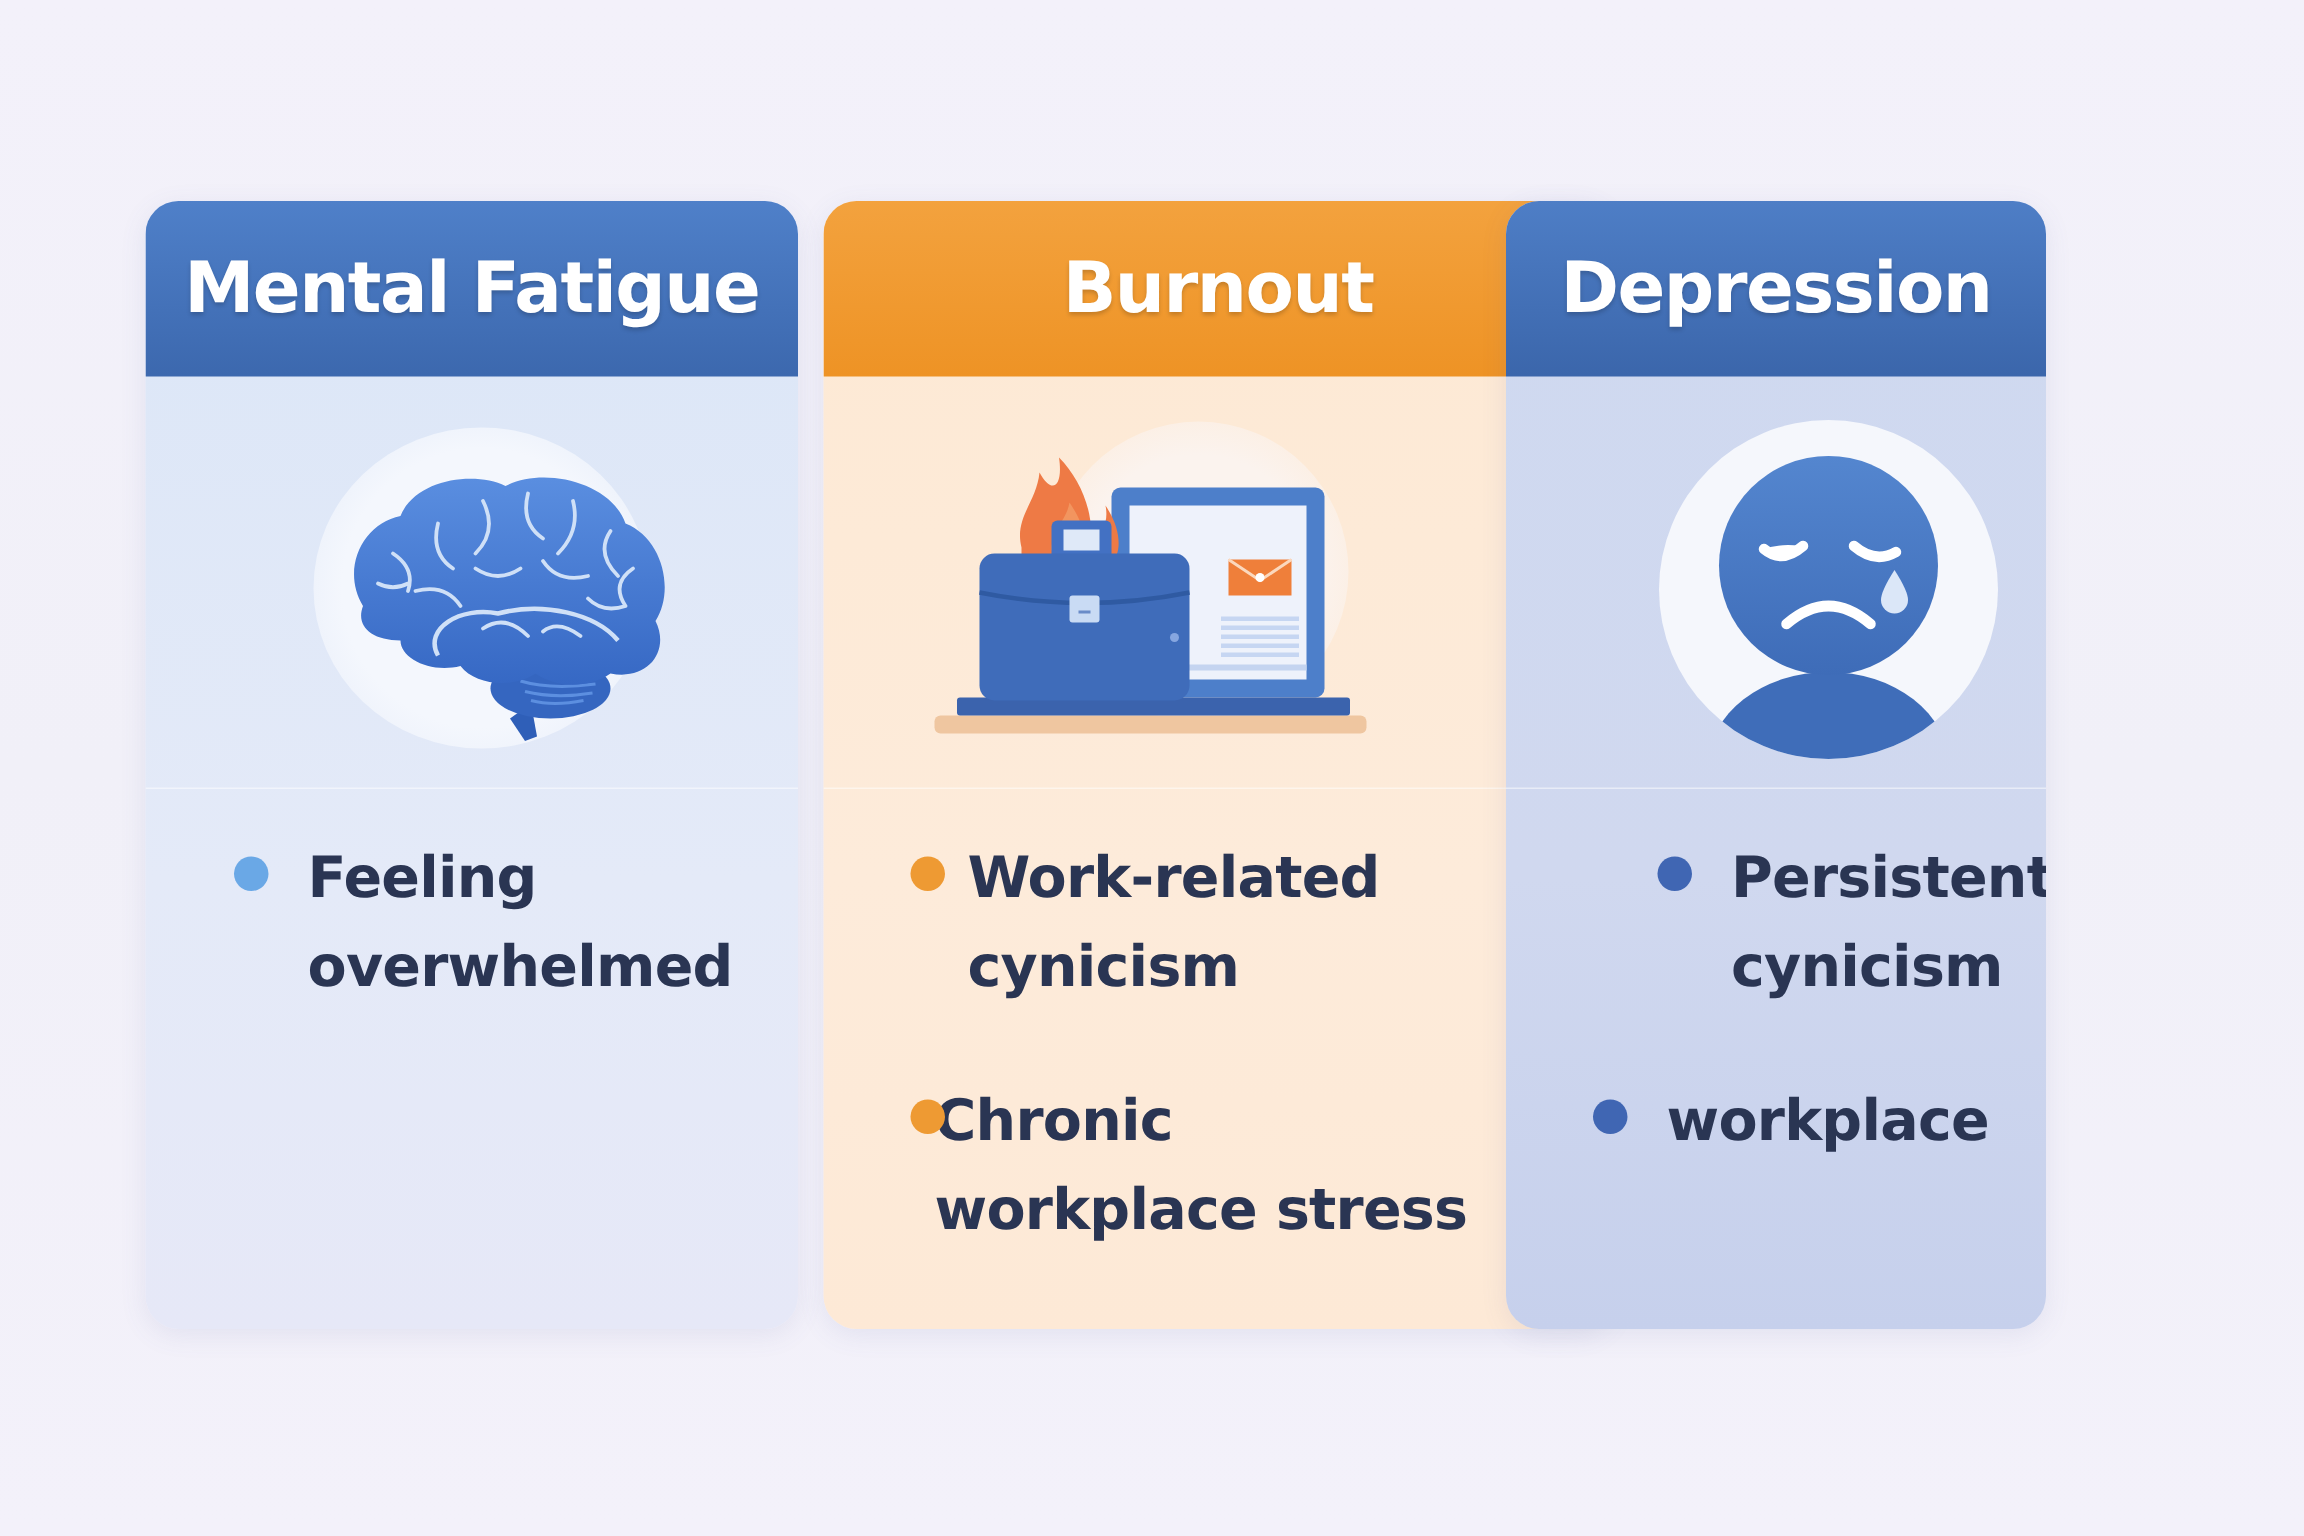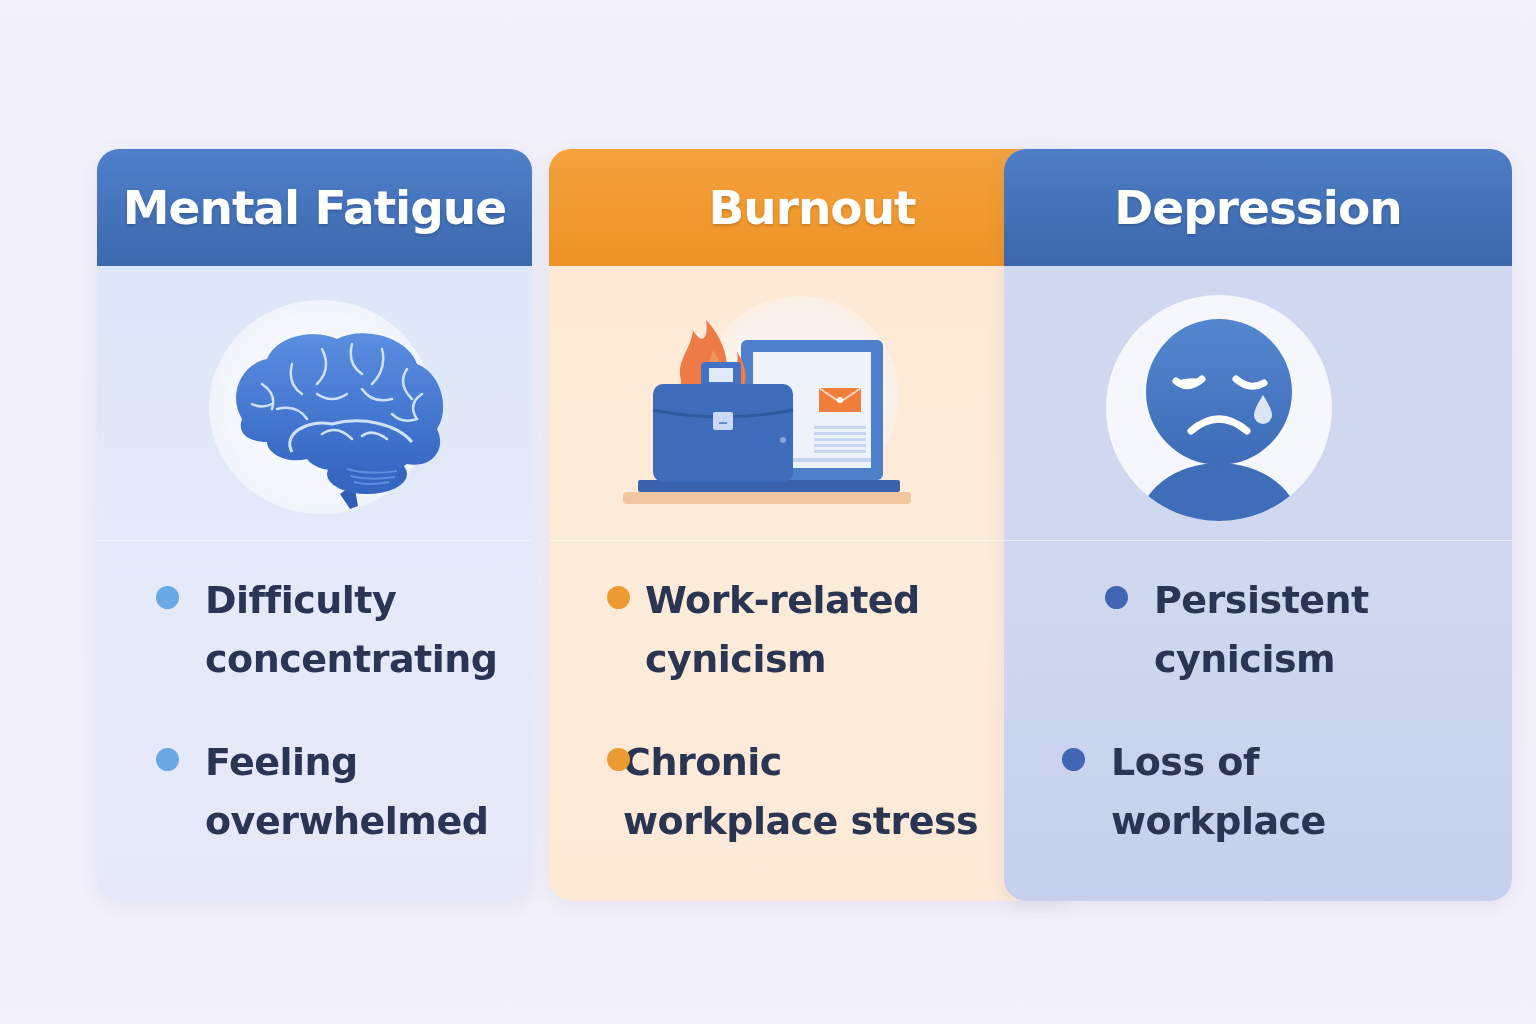--- a/index.html
+++ b/index.html
@@ -1,28 +1,28 @@
 <!DOCTYPE html>
 <html><head>
 <meta charset="utf-8">
 <style>
   html,body{margin:0;padding:0;}
   body{width:1536px;height:1024px;overflow:hidden;background:linear-gradient(180deg,#f3f1fa 0%,#f1f0f8 50%,#f3f1fa 100%);font-family:"DejaVu Sans","Liberation Sans",sans-serif;position:relative;}
-  .card{position:absolute;top:149px;height:752px;border-radius:22px;overflow:hidden;box-shadow:0 4px 18px rgba(90,100,160,0.10);}
+  .card{position:absolute;top:134px;height:752px;border-radius:22px;overflow:hidden;box-shadow:0 4px 18px rgba(90,100,160,0.10);}
   .card .header{height:117px;display:flex;align-items:center;justify-content:center;color:#fff;font-weight:bold;font-size:47px;letter-spacing:-1px;text-shadow:0 2px 3px rgba(0,0,0,0.18);}
   .card .icon-zone{height:275px;position:relative;}
   .card .list{padding:30px 0 0 0;}
   .item{position:relative;margin-bottom:44px;}
   .bullet{position:absolute;width:23px;height:23px;border-radius:50%;top:15px;}
   .item-text{font-weight:bold;font-size:38px;line-height:59px;color:#2a3553;letter-spacing:-0.5px;}
   #c1{left:97px;width:435px;background:linear-gradient(180deg,#dbe6f7 0%,#e4eaf8 60%,#e6e8f7 100%);}
   #c1 .header{background:linear-gradient(180deg,#4f80c9 0%,#3c68ae 100%);}
   #c2{left:549px;width:526px;background:linear-gradient(180deg,#fde9d4 0%,#fdebda 60%,#fde9d6 100%);}
   #c2 .header{background:linear-gradient(180deg,#f3a23e 0%,#ee9325 100%);}
-  #c3{left:1004px;width:508px;background:linear-gradient(180deg,#cfd9f0 0%,#d0d8ef 60%,#c6d0ec 100%);}
+  #c3{left:1004px;width:360px;background:linear-gradient(180deg,#cfd9f0 0%,#d0d8ef 60%,#c6d0ec 100%);}
   #c3 .header{background:linear-gradient(180deg,#4e7ec6 0%,#3b66ab 100%);}
   .icon-zone::after{content:"";position:absolute;left:0;right:0;bottom:0;height:1px;background:rgba(255,255,255,0.5);}
   .halo{position:absolute;border-radius:50%;}
   svg{position:absolute;}
 </style>
 </head>
 <body>
 
 <div class="card" id="c1">
   <div class="header">Mental Fatigue</div>
@@ -37,25 +37,20 @@
       </defs>
       <path d="M118 170 L128 185 L136 182 L132 160 Z" fill="#2f5fb8"></path>
       <ellipse cx="145" cy="150" rx="40" ry="20" fill="#3566c0"></ellipse>
       <path d="M125 145 q20 6 50 2 M128 152 q20 5 45 1 M132 158 q15 4 35 0" stroke="#5c8fe0" stroke-width="2" fill="none"></path>
       <path d="M20 95 C5 70 20 40 45 35 C55 10 95 5 115 15 C140 2 185 12 195 40 C220 50 228 85 215 105 C225 125 210 145 185 140 C170 150 150 150 135 140 C120 150 95 148 85 135 C65 140 45 130 45 118 C25 118 15 108 20 95 Z" fill="url(#bg1)"></path>
       <path d="M70 128 C60 110 85 95 110 100 C140 92 175 100 190 118" stroke="#cfe0f7" stroke-width="3" fill="none"></path>
       <path d="M40 60 q15 10 10 25 M70 40 q-5 20 10 30 M100 25 q10 20 -5 35 M130 20 q-5 20 10 30 M160 25 q5 20 -10 35 M185 45 q-10 15 5 30 M200 70 q-15 10 -5 25 M55 85 q20 -5 30 10 M95 70 q15 10 30 0 M140 65 q10 15 30 10 M100 110 q15 -10 30 5 M140 112 q10 -8 25 3 M30 80 q10 5 20 0 M170 90 q10 10 25 5" stroke="#cfe0f7" stroke-width="2.5" fill="none" stroke-linecap="round"></path>
     </svg>
   </div>
   <div class="list">
-    <div class="item" style="padding-left:108px;">
-      <span class="bullet" style="left:59px;background:#6aa8e6;"></span>
-      <div class="item-text">Difficulty</div>
-      <div class="item-text">concentrating</div>
-    </div>
     <div class="item" style="padding-left:108px;">
       <span class="bullet" style="left:59px;background:#6aa8e6;"></span>
       <div class="item-text">Feeling</div>
       <div class="item-text">overwhelmed</div>
     </div>
   </div>
 </div>
 
 <div class="card" id="c2">
   <div class="header">Burnout</div>
@@ -128,17 +123,16 @@
     </svg>
   </div>
   <div class="list">
     <div class="item" style="padding-left:107px;margin-left:43px;">
       <span class="bullet" style="left:58px;background:#4066b3;"></span>
       <div class="item-text">Persistent</div>
       <div class="item-text">cynicism</div>
     </div>
     <div class="item" style="padding-left:107px;">
       <span class="bullet" style="left:58px;background:#4066b3;"></span>
-      <div class="item-text">Loss of</div>
       <div class="item-text">workplace</div>
     </div>
   </div>
 </div>
 
 </body></html>

